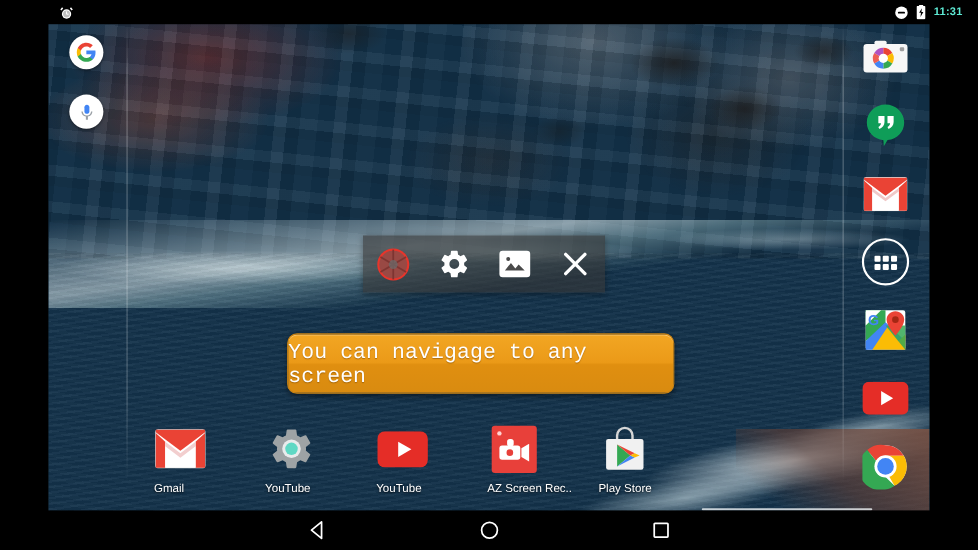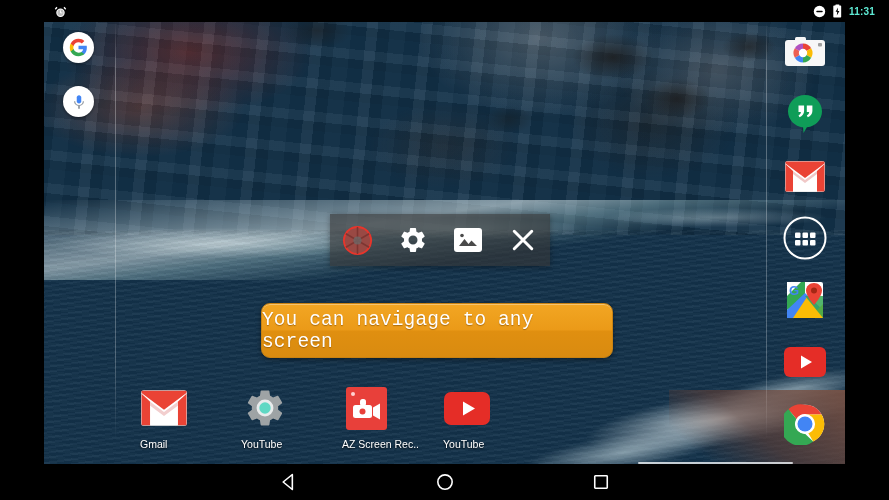--- a/index.html
+++ b/index.html
@@ -364,42 +364,55 @@
             <path fill="#9ea3a5" d="M19.14 12.94c.04-.31.06-.63.06-.94s-.02-.63-.07-.94l2.03-1.58a.49.49 0 0 0 .12-.61l-1.92-3.32a.49.49 0 0 0-.59-.22l-2.39.96a7 7 0 0 0-1.62-.94l-.36-2.54a.48.48 0 0 0-.48-.41h-3.84a.48.48 0 0 0-.48.41l-.36 2.54c-.59.24-1.13.56-1.62.94l-2.39-.96a.48.48 0 0 0-.59.22L2.74 8.87c-.12.21-.07.47.12.61l2.03 1.58c-.05.31-.09.64-.09.94s.02.63.07.94l-2.03 1.58a.49.49 0 0 0-.12.61l1.92 3.32c.12.22.37.29.59.22l2.39-.96c.5.38 1.03.7 1.62.94l.36 2.54c.05.24.25.41.48.41h3.84c.23 0 .44-.17.48-.41l.36-2.54c.59-.24 1.13-.56 1.62-.94l2.39.96c.22.08.47 0 .59-.22l1.92-3.32a.49.49 0 0 0-.12-.61z"></path>
             <circle cx="12" cy="12" r="4.6" fill="#e8ebec"></circle>
             <circle cx="12" cy="12" r="3.1" fill="#5fd8c4"></circle>
           </svg>
         </div>
         <div class="dock-label">YouTube</div>
       </div>
 
       <div class="dock-app">
         <div class="dock-icon">
+          <svg width="46" height="33" viewBox="0 0 46 33">
+            <rect x="0" y="0" width="46" height="33" rx="7" fill="#E52D27"></rect>
+            <path d="M19 9.5 L31 16.5 L19 23.5 Z" fill="#ffffff"></path>
+          </svg>
+        </div>
+        <div class="dock-label">YouTube</div>
+      </div>
+
+      <div class="dock-app">
+        <div class="dock-icon">
           <svg width="45" height="45" viewBox="0 0 45 45">
             <rect x="2" y="1" width="41" height="43" rx="3" fill="#E8403A"></rect>
             <circle cx="9" cy="8" r="2" fill="#ffd3d1"></circle>
             <rect x="9" y="19" width="19" height="13" rx="2.5" fill="#ffffff"></rect>
             <path d="M29 21.5 L36 17.5 L36 33.5 L29 29.5 Z" fill="#ffffff"></path>
             <rect x="16" y="13" width="6" height="7" rx="2.5" fill="#ffffff"></rect>
             <circle cx="18.5" cy="25.5" r="3" fill="#E8403A"></circle>
           </svg>
         </div>
         <div class="dock-label">AZ Screen Rec..</div>
       </div>
 
       <div class="dock-app">
         <div class="dock-icon">
-          <svg width="46" height="33" viewBox="0 0 46 33">
-            <rect x="0" y="0" width="46" height="33" rx="7" fill="#E52D27"></rect>
-            <path d="M19 9.5 L31 16.5 L19 23.5 Z" fill="#ffffff"></path>
+          <svg width="44" height="44" viewBox="0 0 44 44">
+            <path d="M7 13 h30 a2 2 0 0 1 2 2 v24 a2 2 0 0 1 -2 2 h-30 a2 2 0 0 1 -2 -2 v-24 a2 2 0 0 1 2 -2z" fill="#f1f1f1"></path>
+            <path d="M15 13 v-3 a7 7 0 0 1 14 0 v3" fill="none" stroke="#d6d6d6" stroke-width="2.2"></path>
+            <path d="M15 18 L15 38 L27 28 Z" fill="#34A853"></path>
+            <path d="M15 18 L31 26 L27 28 Z" fill="#EA4335"></path>
+            <path d="M15 38 L31 30 L27 28 Z" fill="#4285F4"></path>
+            <path d="M31 26 L35.5 28 L31 30 L27 28 Z" fill="#FBBC05"></path>
           </svg>
         </div>
-        <div class="dock-label">YouTube</div>
-      </div>
-
+        <div class="dock-label">Play Store</div>
+      </div>
     </div>
 
     <div id="page-ind"></div>
   </div>
 
   <div id="statusbar">
     <div class="sb-left">
       <svg width="13" height="13" viewBox="0 0 16 16">
         <path d="M3 2 L1 4.5 L2.2 5.7 L4.3 3.3 Z M13 2 L15 4.5 L13.8 5.7 L11.7 3.3 Z" fill="#ffffff"></path>
         <circle cx="8" cy="9.5" r="5.2" fill="#ffffff"></circle>

